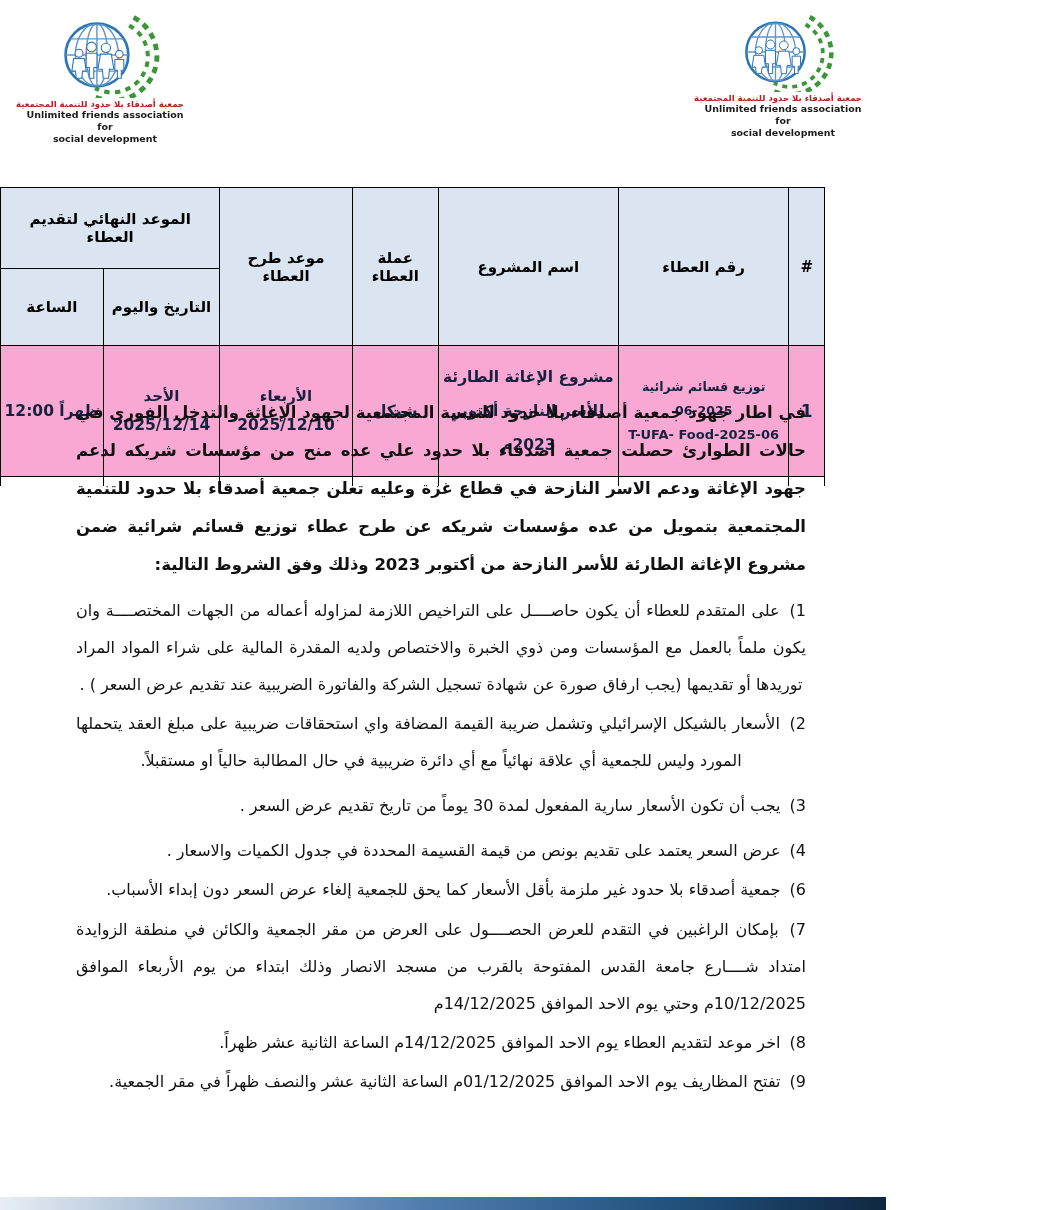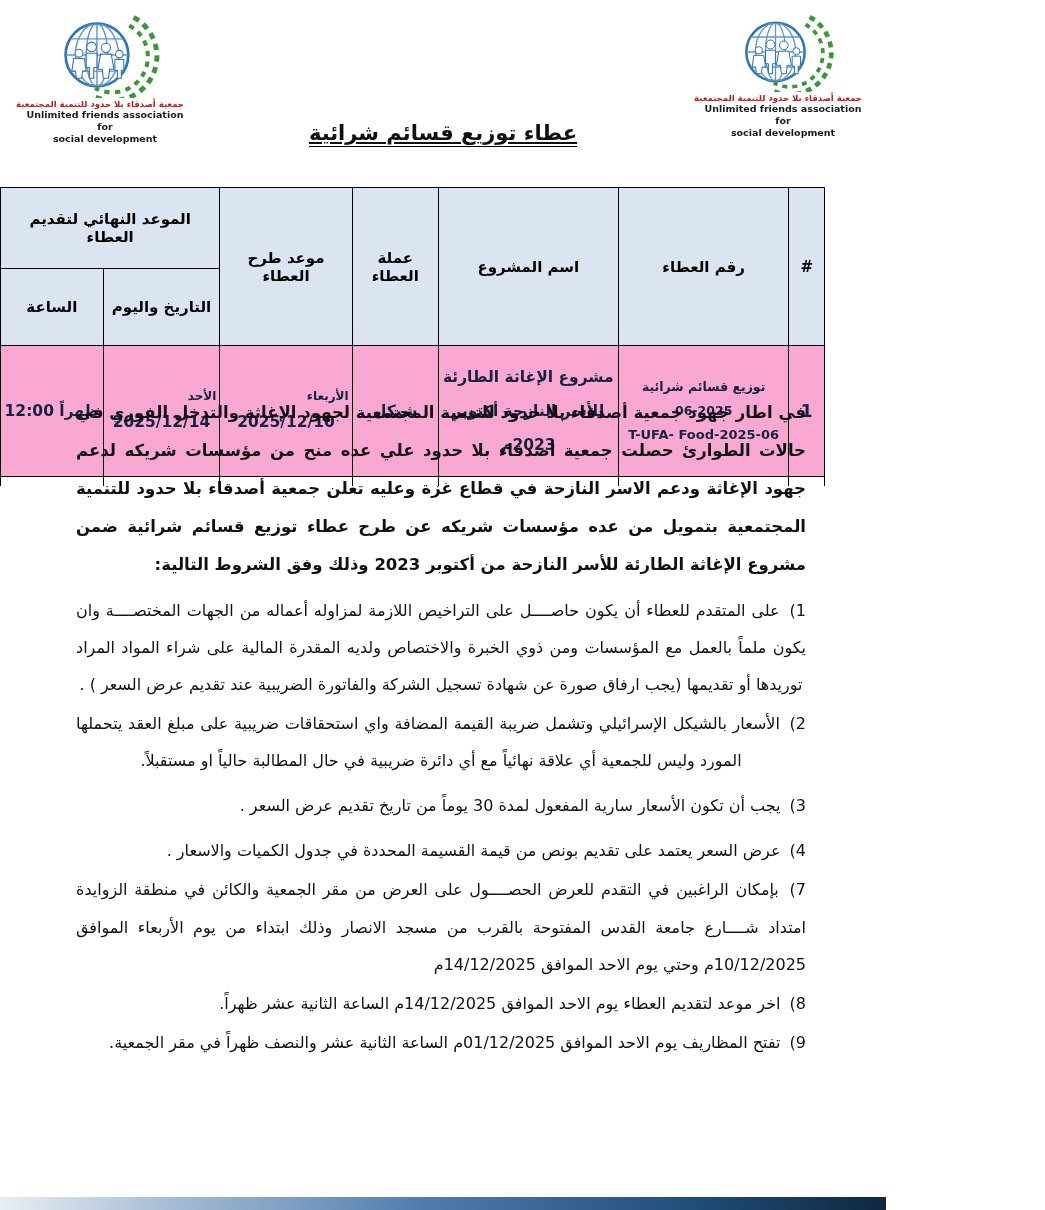--- a/index.html
+++ b/index.html
@@ -23,21 +23,21 @@
   table.tender th, table.tender td{border:1px solid #000;text-align:center;vertical-align:middle;padding:14px 3px;}
   table.tender th{background:#dbe5f1;font-weight:bold;font-size:15px;color:#000;}
   tr.hdr1 th{height:52px;}
   tr.hdr2 th{height:48px;}
   tr.data td{height:72px;background:#f9a8d4;font-weight:bold;color:#15213d;}
   td.cell-index{font-size:17px;}
   .tno-ar{font-size:12.5px;line-height:1.9;}
   .tno-en{font-size:13px;line-height:1.9;}
   .cell-project{font-size:15.5px;line-height:2.2;}
   .cell-currency{font-size:15.5px;}
-  .day-line{font-size:12px;line-height:1.9;text-align:right;}
+  .day-line{font-size:15px;line-height:1.9;}
   .date-line{font-size:15.5px;line-height:1.9;}
   .ltr{direction:ltr;unicode-bidi:isolate;}
   td.cell-time{font-size:15.5px;}
   tr.stub td{height:9px;border-bottom:none;background:#fff;padding:0;}
 
   
   .content{position:absolute;top:394px;right:80px;left:76px;direction:rtl;}
   .intro{font-weight:bold;font-size:16.5px;line-height:2.3;text-align:justify;margin-bottom:8px;}
   .cond{font-size:16px;line-height:2.32;text-align:justify;margin-bottom:2px;}
   .cond .num{font-weight:normal;margin-left:4px;}
@@ -126,23 +126,20 @@
         <path d="M92,15 A 38,38 0 0 1 54,85" stroke-width="4.5" stroke-dasharray="6 6"></path>
       </g>
     </svg>
     <div class="ar">جمعية أصدقاء بلا حدود للتنمية المجتمعية</div>
     <div class="en">
       <span>Unlimited friends association for</span><br>
       <span>social development</span>
     </div>
   </div>
 
-  <div class="doc-title">
-    <span>عطاء توزيع قسائم شرائية</span>
-  </div>
 
   <table class="tender">
     <colgroup>
       <col style="width:40px">
         <col style="width:200px">
         <col style="width:210px">
       <col style="width:95px">
         <col style="width:140px">
         <col style="width:120px">
         <col style="width:115px">
@@ -203,20 +200,24 @@
     </div>
     <div class="cond gap-sm">
       <span class="num">3)</span>
       <span>يجب أن تكون الأسعار سارية المفعول لمدة 30 يوماً من تاريخ تقديم عرض السعر .</span>
     </div>
     <div class="cond gap-sm">
       <span class="num">4)</span>
       <span>عرض السعر يعتمد على تقديم بونص من قيمة القسيمة المحددة في جدول الكميات والاسعار .</span>
     </div>
     <div class="cond">
+      <span class="num">6)</span>
+      <span>جمعية أصدقاء بلا حدود غير ملزمة بأقل الأسعار كما يحق للجمعية إلغاء عرض السعر دون إبداء الأسباب.</span>
+    </div>
+    <div class="cond">
       <span class="num">7)</span>
       <span>بإمكان الراغبين في التقدم للعرض الحصــــول على العرض من مقر الجمعية والكائن في منطقة الزوايدة امتداد شــــارع جامعة القدس المفتوحة بالقرب من مسجد الانصار وذلك ابتداء من يوم الأربعاء الموافق 10/12/2025م وحتي يوم الاحد الموافق 14/12/2025م</span>
     </div>
     <div class="cond">
       <span class="num">8)</span>
       <span>اخر موعد لتقديم العطاء يوم الاحد الموافق 14/12/2025م الساعة الثانية عشر ظهراً.</span>
     </div>
     <div class="cond">
       <span class="num">9)</span>
       <span>تفتح المظاريف يوم الاحد الموافق 01/12/2025م الساعة الثانية عشر والنصف ظهراً في مقر الجمعية.</span>

